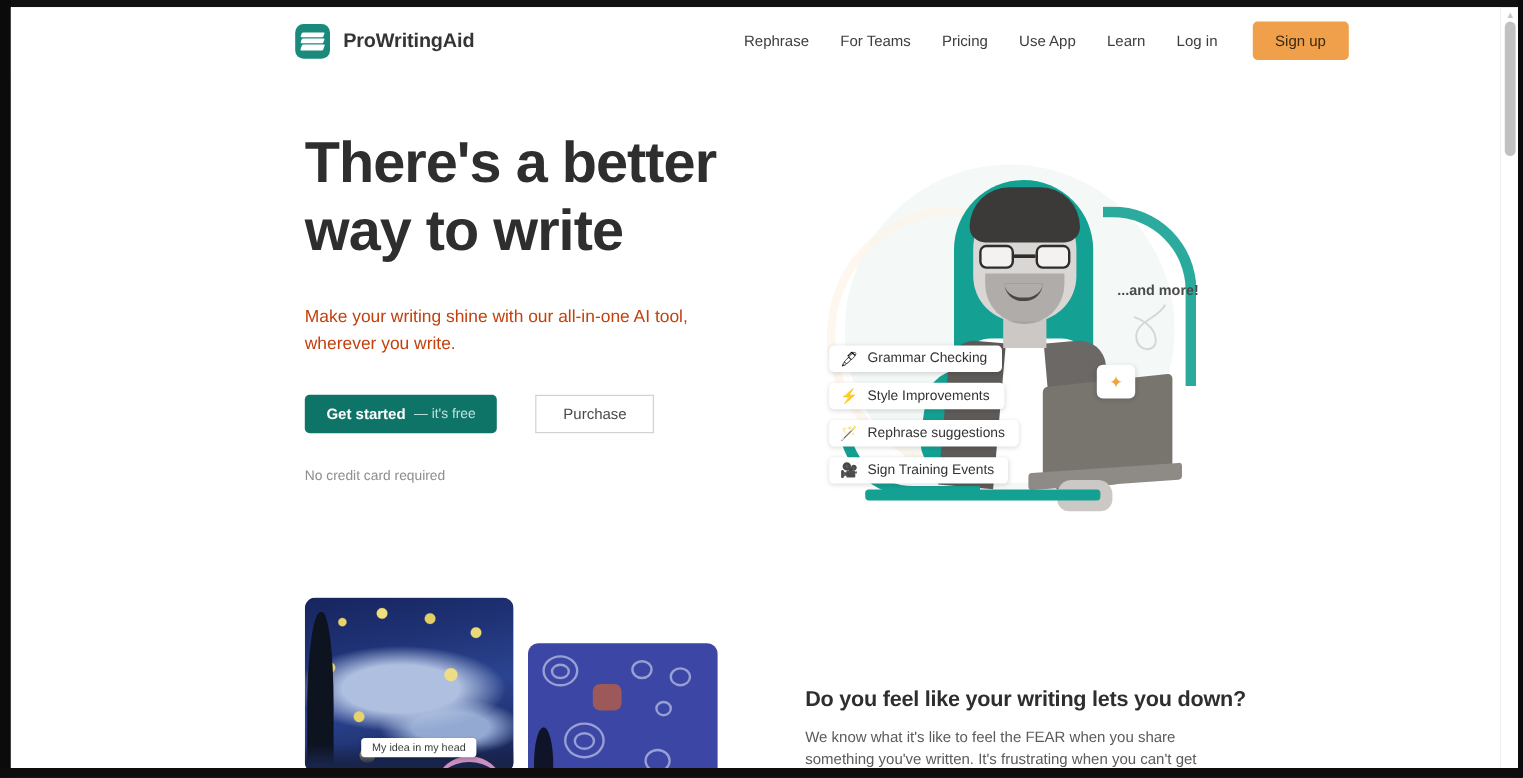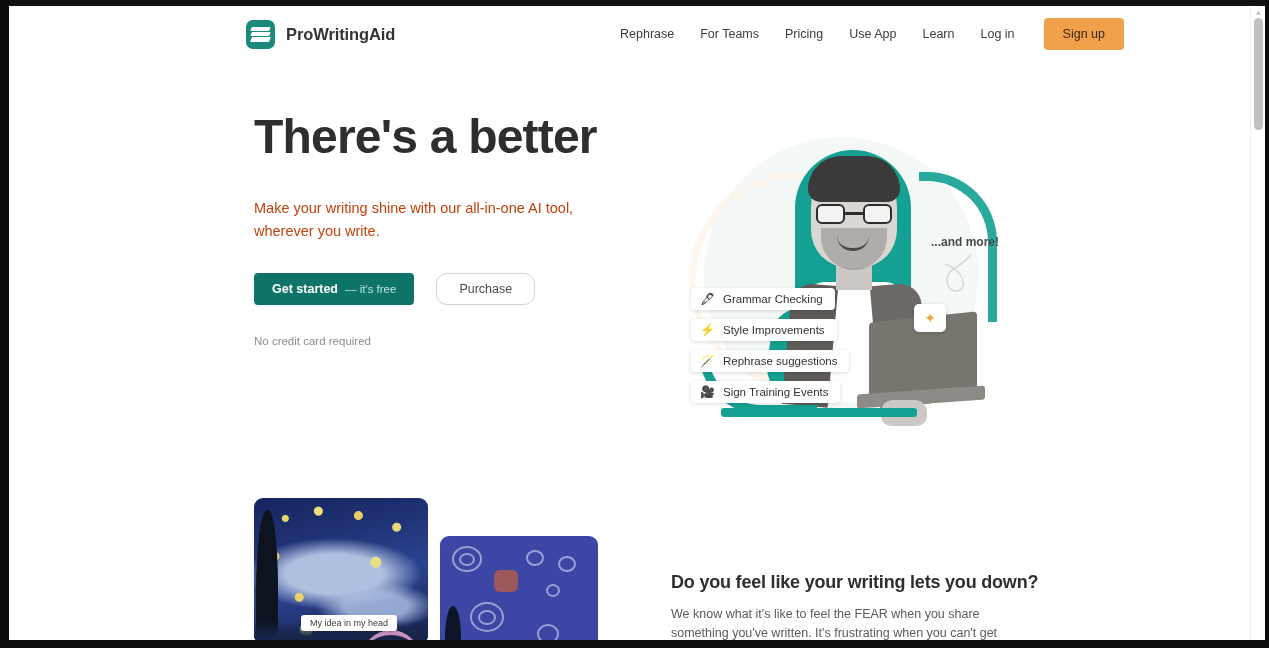--- a/index.html
+++ b/index.html
@@ -175,21 +175,21 @@
   .hero-sub {
     margin-top: 32px;
     font-size: 14.5px;
     line-height: 23px;
     color: #c2410c;
     width: 330px;
   }
   .hero-actions {
     margin-top: 30px;
     display: flex;
-    gap: 22px;
+    gap: 32px;
   }
   .btn-primary {
     background: #0f7468;
     border: none;
     border-radius: 4px;
     padding: 0 18px;
     height: 32px;
     display: inline-flex;
     align-items: center;
     gap: 7px;
@@ -202,21 +202,21 @@
     font-size: 12.5px;
     font-weight: bold;
   }
   .btn-primary .tail {
     color: #bfe2dd;
     font-size: 11.5px;
   }
   .btn-secondary {
     background: #ffffff;
     border: 1px solid #d2d2d2;
-    border-radius: 11px;
+    border-radius: 0;
     padding: 0 22px;
     height: 32px;
     display: inline-flex;
     align-items: center;
     color: #4a4a4a;
     font-size: 12.5px;
     cursor: pointer;
     font-family: "Liberation Sans", sans-serif;
     white-space: nowrap;
   }
@@ -617,20 +617,21 @@
           <a class="nav-link" href="#">Learn</a>
           <a class="nav-link" href="#">Log in</a>
           <button class="signup-btn">Sign up</button>
         </nav>
       </header>
 
       <section class="hero">
         <div class="hero-copy">
           <h1 class="hero-title">
             <span>There's a better</span><br>
+            <span>way to write</span>
           </h1>
           <p class="hero-sub">Make your writing shine with our all-in-one AI tool, wherever you write.</p>
 
           <div class="hero-actions">
             <button class="btn-primary">
               <span class="lead">Get started</span>
               <span class="tail">— it's free</span>
             </button>
             <button class="btn-secondary">Purchase</button>
           </div>

